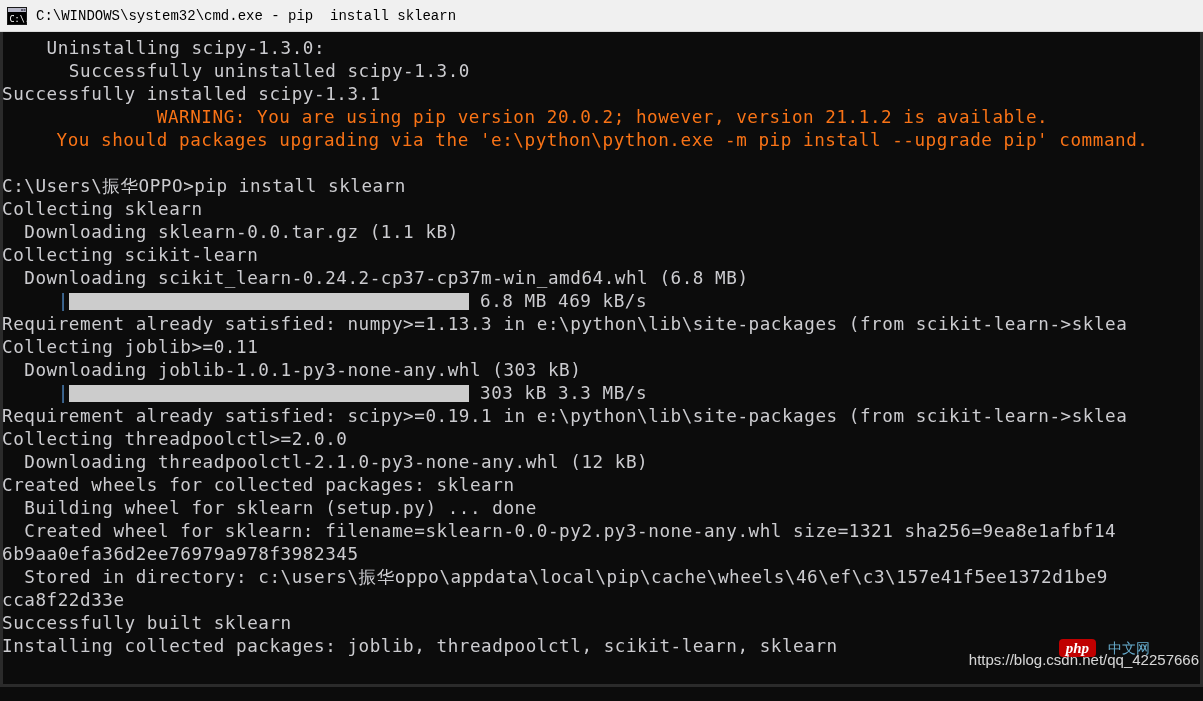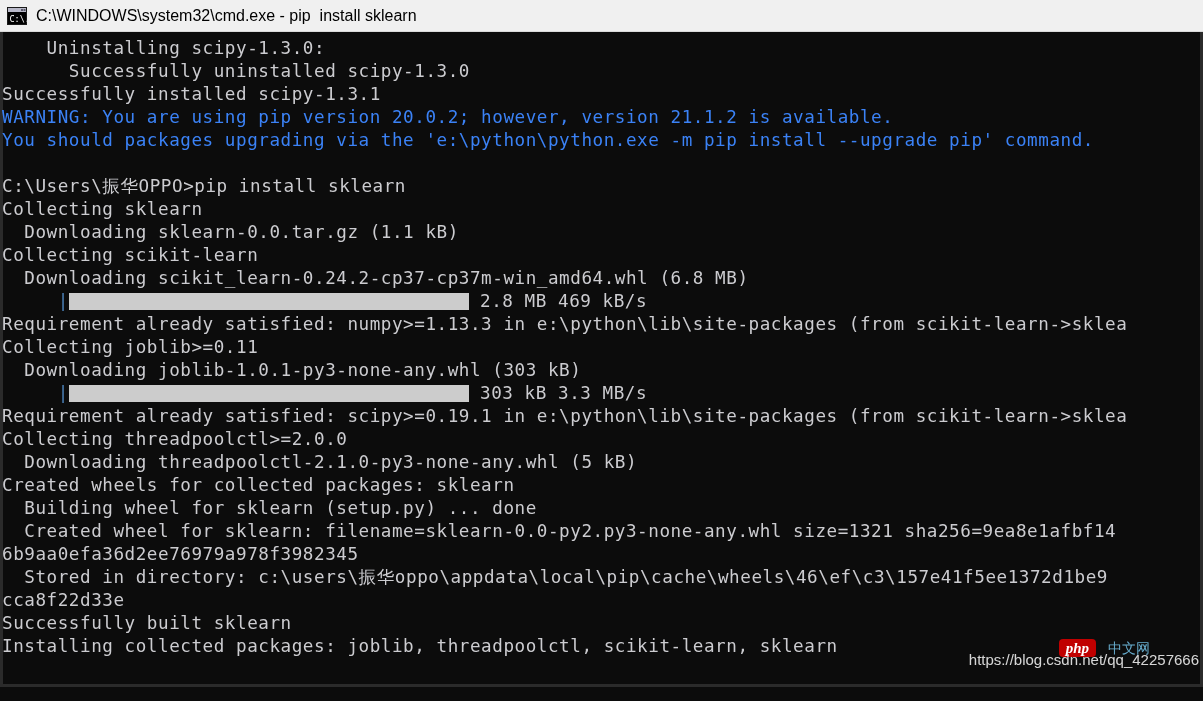--- a/index.html
+++ b/index.html
@@ -36,22 +36,22 @@
     padding-left: 7px;
   }
   #titlebar .tb-icon {
     width: 20px;
     height: 18px;
     margin-right: 9px;
     flex: 0 0 auto;
     position: relative;
   }
   #titlebar .tb-title {
-    font-family: Liberation Sans, sans-serif;
-    font-size: 16px;
+    font-family: Liberation Mono, monospace;
+    font-size: 14px;
     color: #000000;
     white-space: pre;
     letter-spacing: 0px;
   }
 
   
   #console {
     position: absolute;
     left: 0;
     top: 32px;
@@ -93,21 +93,21 @@
   .cline {
     height: 23px;
     line-height: 23px;
     white-space: pre;
     font-family: "DejaVu Sans Mono", monospace;
     font-size: 17.6px;
     letter-spacing: 0.55px;
     color: #ccccd0;
     overflow: hidden;
   }
-  .cline.warn { color: #3b82f6; }
+  .cline.warn { color: #f97316; text-align: center; }
 
   
   .cline.bar {
     display: block;
     position: relative;
   }
   .bar .pipe { color: #4a7fb5; }
   .bar .fill {
     display: inline-block;
     vertical-align: middle;
@@ -192,28 +192,28 @@
         <div class="cline">      Successfully uninstalled scipy-1.3.0</div>
         <div class="cline">Successfully installed scipy-1.3.1</div>
         <div class="cline warn">WARNING: You are using pip version 20.0.2; however, version 21.1.2 is available.</div>
         <div class="cline warn">You should packages upgrading via the 'e:\python\python.exe -m pip install --upgrade pip' command.</div>
         <div class="cline"></div>
         <div class="cline">C:\Users\振华OPPO&gt;pip install sklearn</div>
         <div class="cline">Collecting sklearn</div>
         <div class="cline">  Downloading sklearn-0.0.tar.gz (1.1 kB)</div>
         <div class="cline">Collecting scikit-learn</div>
         <div class="cline">  Downloading scikit_learn-0.24.2-cp37-cp37m-win_amd64.whl (6.8 MB)</div>
-        <div class="cline bar"><span>     </span><span class="pipe">|</span><span class="fill" style="width: 400px;"></span><span class="after"> 2.8 MB 469 kB/s</span></div>
+        <div class="cline bar"><span>     </span><span class="pipe">|</span><span class="fill" style="width: 400px;"></span><span class="after"> 6.8 MB 469 kB/s</span></div>
         <div class="cline">Requirement already satisfied: numpy&gt;=1.13.3 in e:\python\lib\site-packages (from scikit-learn-&gt;sklea</div>
         <div class="cline">Collecting joblib&gt;=0.11</div>
         <div class="cline">  Downloading joblib-1.0.1-py3-none-any.whl (303 kB)</div>
         <div class="cline bar"><span>     </span><span class="pipe">|</span><span class="fill" style="width: 400px;"></span><span class="after"> 303 kB 3.3 MB/s</span></div>
         <div class="cline">Requirement already satisfied: scipy&gt;=0.19.1 in e:\python\lib\site-packages (from scikit-learn-&gt;sklea</div>
         <div class="cline">Collecting threadpoolctl&gt;=2.0.0</div>
-        <div class="cline">  Downloading threadpoolctl-2.1.0-py3-none-any.whl (5 kB)</div>
+        <div class="cline">  Downloading threadpoolctl-2.1.0-py3-none-any.whl (12 kB)</div>
         <div class="cline">Created wheels for collected packages: sklearn</div>
         <div class="cline">  Building wheel for sklearn (setup.py) ... done</div>
         <div class="cline">  Created wheel for sklearn: filename=sklearn-0.0-py2.py3-none-any.whl size=1321 sha256=9ea8e1afbf14</div>
         <div class="cline">6b9aa0efa36d2ee76979a978f3982345</div>
         <div class="cline">  Stored in directory: c:\users\振华oppo\appdata\local\pip\cache\wheels\46\ef\c3\157e41f5ee1372d1be9</div>
         <div class="cline">cca8f22d33e</div>
         <div class="cline">Successfully built sklearn</div>
         <div class="cline">Installing collected packages: joblib, threadpoolctl, scikit-learn, sklearn</div>
       </div>
 

